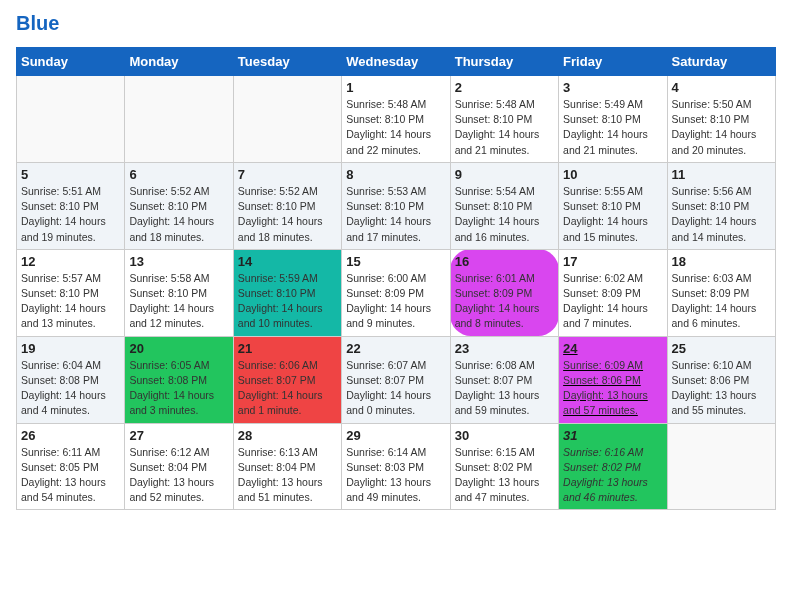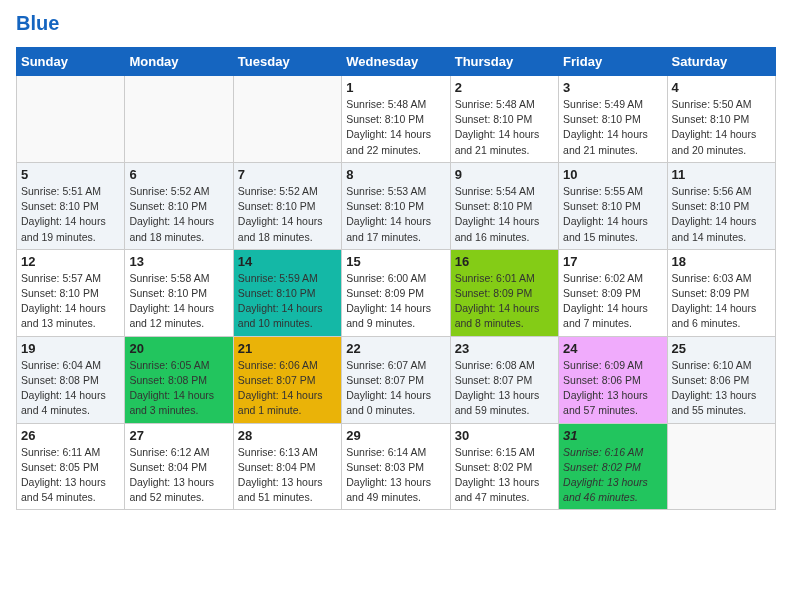--- a/index.html
+++ b/index.html
@@ -178,21 +178,21 @@
           <div class="day-info">Sunrise: 5:58 AM<br>Sunset: 8:10 PM<br>Daylight: 14 hours<br>and 12 minutes.</div>
         </td>
         <td style="background: #14b8a6;">
           <span class="day-num">14</span>
           <div class="day-info">Sunrise: 5:59 AM<br>Sunset: 8:10 PM<br>Daylight: 14 hours<br>and 10 minutes.</div>
         </td>
         <td style="background: rgb(255, 255, 255);">
           <span class="day-num">15</span>
           <div class="day-info">Sunrise: 6:00 AM<br>Sunset: 8:09 PM<br>Daylight: 14 hours<br>and 9 minutes.</div>
         </td>
-        <td style="background: #84cc16;">
+        <td style="background: #d946ef; border-radius: 21px;">
           <span class="day-num">16</span>
           <div class="day-info">Sunrise: 6:01 AM<br>Sunset: 8:09 PM<br>Daylight: 14 hours<br>and 8 minutes.</div>
         </td>
         <td style="background: rgb(255, 255, 255);">
           <span class="day-num">17</span>
           <div class="day-info">Sunrise: 6:02 AM<br>Sunset: 8:09 PM<br>Daylight: 14 hours<br>and 7 minutes.</div>
         </td>
         <td style="background: rgb(255, 255, 255);">
           <span class="day-num">18</span>
           <div class="day-info">Sunrise: 6:03 AM<br>Sunset: 8:09 PM<br>Daylight: 14 hours<br>and 6 minutes.</div>
@@ -200,33 +200,33 @@
       </tr>
       <tr>
         <td style="background: rgb(240, 244, 248);">
           <span class="day-num">19</span>
           <div class="day-info">Sunrise: 6:04 AM<br>Sunset: 8:08 PM<br>Daylight: 14 hours<br>and 4 minutes.</div>
         </td>
         <td style="background: #22c55e;">
           <span class="day-num">20</span>
           <div class="day-info">Sunrise: 6:05 AM<br>Sunset: 8:08 PM<br>Daylight: 14 hours<br>and 3 minutes.</div>
         </td>
-        <td style="background: #eab308;">
+        <td style="background: #ef4444;">
           <span class="day-num">21</span>
           <div class="day-info">Sunrise: 6:06 AM<br>Sunset: 8:07 PM<br>Daylight: 14 hours<br>and 1 minute.</div>
         </td>
         <td style="background: rgb(240, 244, 248);">
           <span class="day-num">22</span>
           <div class="day-info">Sunrise: 6:07 AM<br>Sunset: 8:07 PM<br>Daylight: 14 hours<br>and 0 minutes.</div>
         </td>
         <td style="background: rgb(240, 244, 248);">
           <span class="day-num">23</span>
           <div class="day-info">Sunrise: 6:08 AM<br>Sunset: 8:07 PM<br>Daylight: 13 hours<br>and 59 minutes.</div>
         </td>
-        <td style="background: #f0abfc;">
+        <td style="background: #d946ef; text-decoration: underline;">
           <span class="day-num">24</span>
           <div class="day-info">Sunrise: 6:09 AM<br>Sunset: 8:06 PM<br>Daylight: 13 hours<br>and 57 minutes.</div>
         </td>
         <td style="background: rgb(240, 244, 248);">
           <span class="day-num">25</span>
           <div class="day-info">Sunrise: 6:10 AM<br>Sunset: 8:06 PM<br>Daylight: 13 hours<br>and 55 minutes.</div>
         </td>
       </tr>
       <tr>
         <td style="background: rgb(255, 255, 255);">

